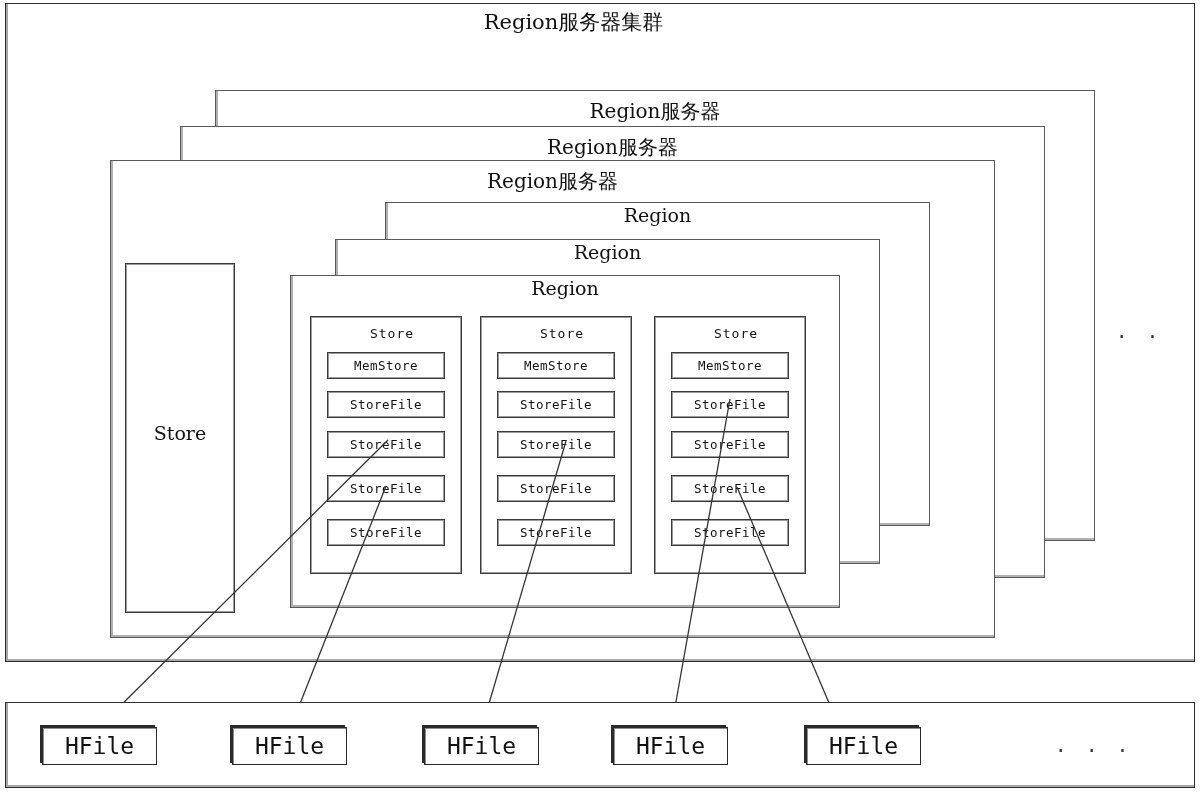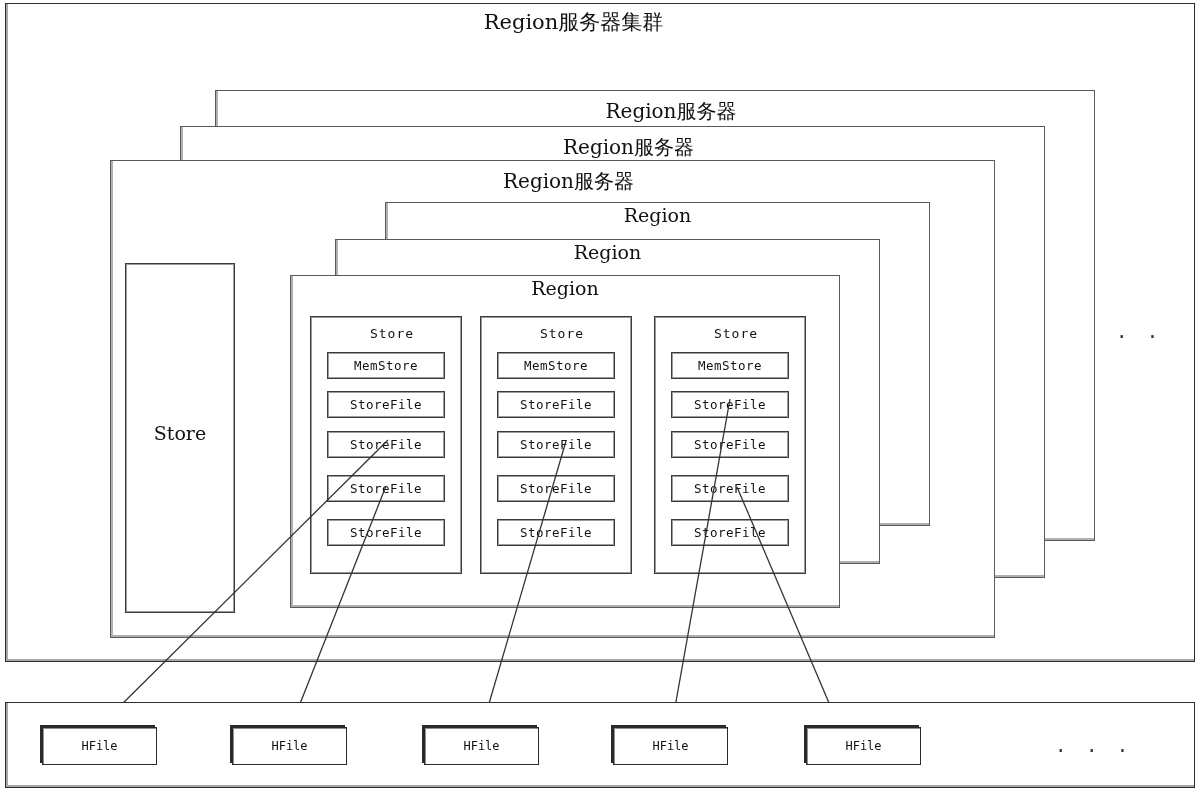--- a/index.html
+++ b/index.html
@@ -51,21 +51,20 @@
 
   
   .rs-box { border: 1px solid #5a5a5a;
             box-shadow: 2px 0 0 0 #b0b0b0 inset, 0 -2px 0 0 #b0b0b0 inset; }
   #rs-3 { left: 215px; top: 90px;  width: 880px; height: 451px; }
   #rs-2 { left: 180px; top: 126px; width: 865px; height: 452px; }
   #rs-1 { left: 110px; top: 160px; width: 885px; height: 478px; }
   .rs-label {
     font-family: "DejaVu Serif", "Liberation Serif", serif;
     font-size: 20px;
-    margin-left: 16px;
   }
   #rs-3-label { left: 215px; top: 101px; width: 880px; }
   #rs-2-label { left: 180px; top: 137px; width: 865px; }
   #rs-1-label { left: 110px; top: 171px; width: 885px; }
 
   
   #hlog-box { left: 125px; top: 263px; width: 110px; height: 350px; }
   #hlog-label {
     left: 125px; top: 424px; width: 110px;
     font-family: "DejaVu Serif", "Liberation Serif", serif;
@@ -129,21 +128,21 @@
     box-sizing: border-box;
     top: 727px; width: 115px; height: 38px;
     background: #ffffff;
     border: 1px solid #2a2a2a;
     box-shadow: 1px 1px 0 0 #8f8f8f inset, -2px -2px 0 0 #2a2a2a;
   }
   .hfile-text {
     position: absolute;
     top: 727px; width: 115px; height: 38px;
     line-height: 38px; text-align: center;
-    font-size: 12px; color: #111; white-space: nowrap;
+    font-size: 23px; color: #111; white-space: nowrap;
   }
   #hfile-ellipsis {
     left: 1055px; top: 736px; width: 90px;
     text-align: left;
     font-size: 19px; letter-spacing: 4px; color: #333;
   }
 
   
   #arrow-layer {
     position: absolute;

